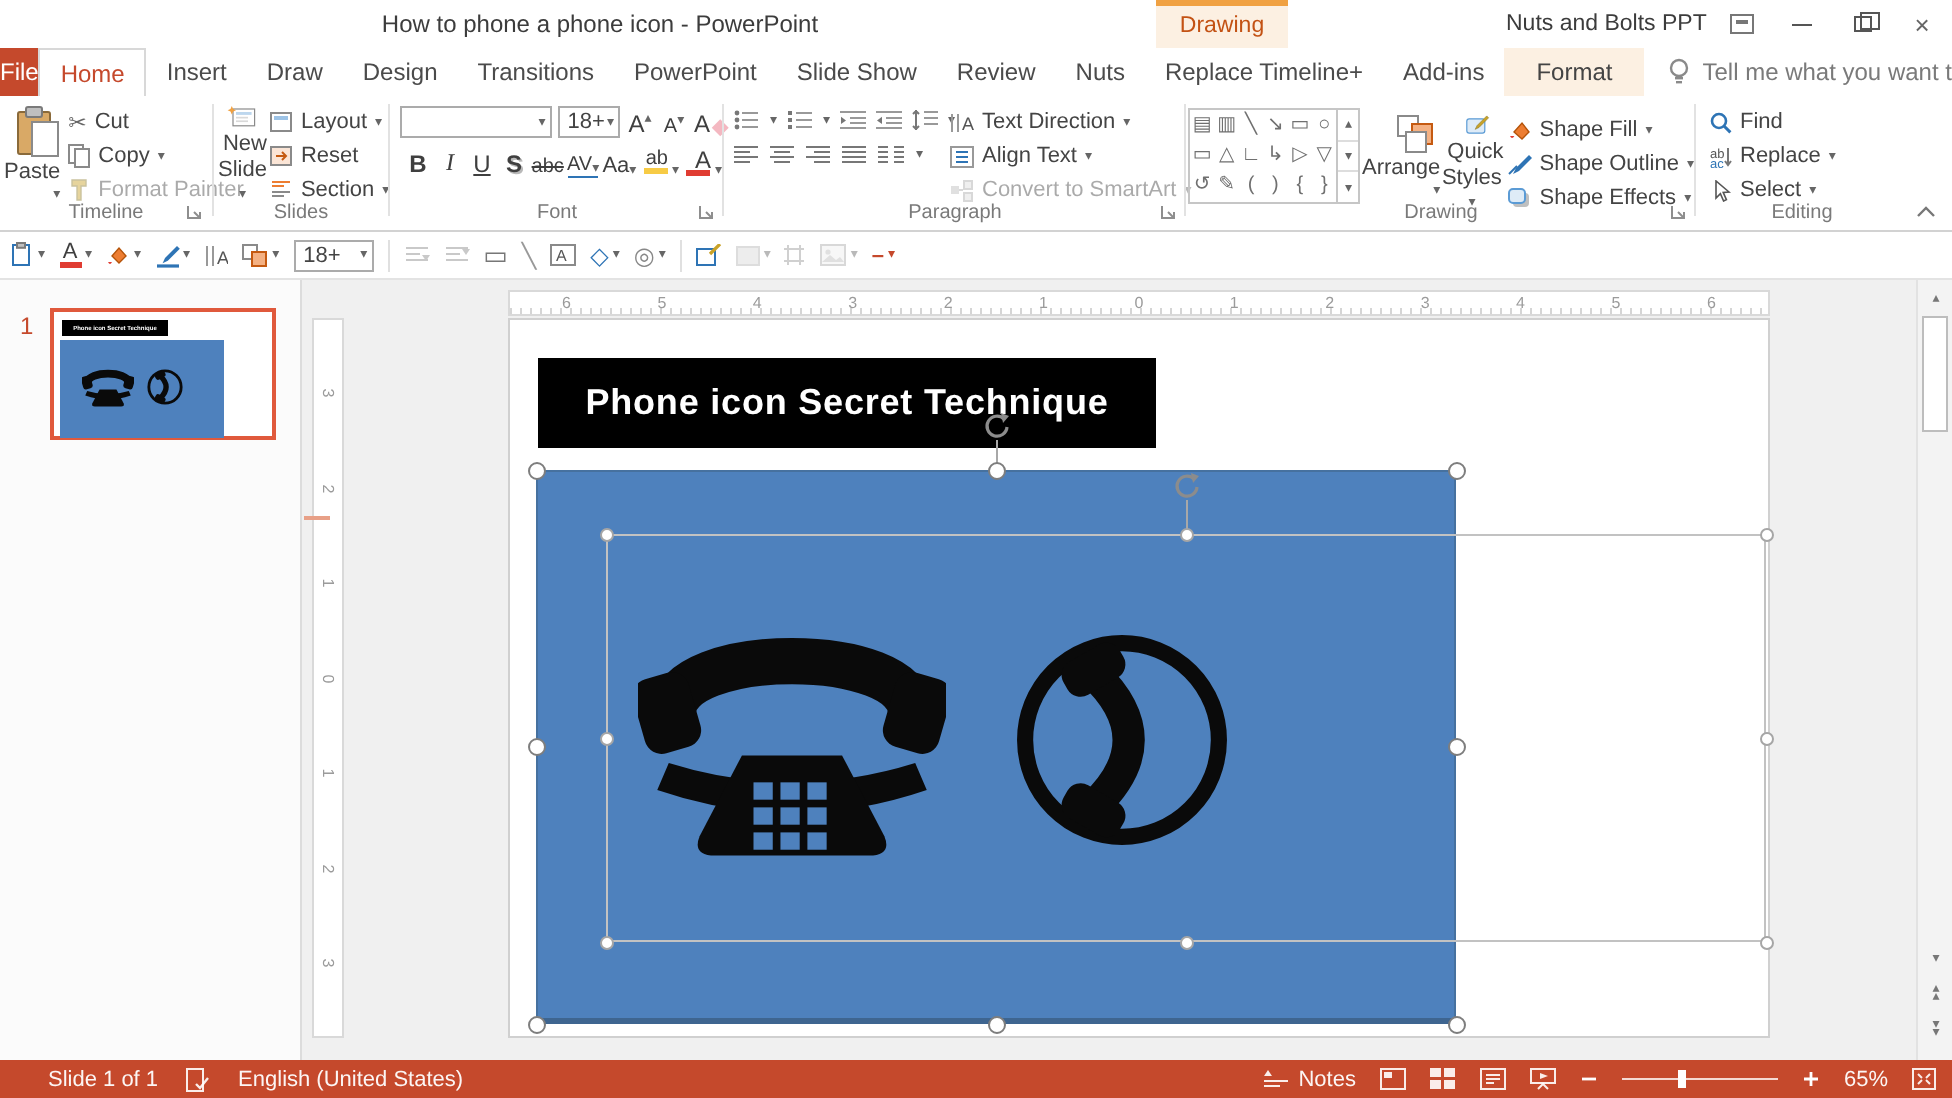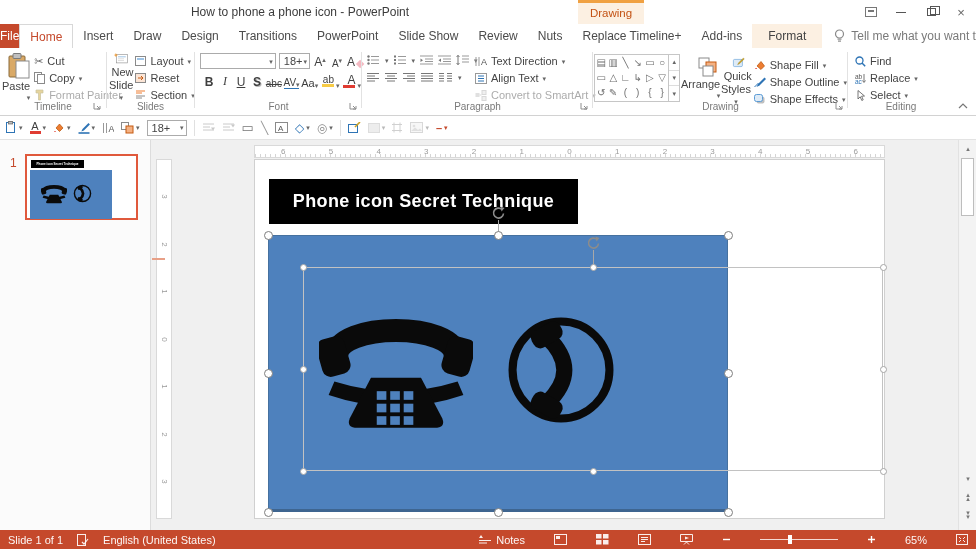--- a/index.html
+++ b/index.html
@@ -79,35 +79,36 @@
   .hdl.p { width:7px; height:7px; border:1px solid #A6A6A6; }
   .rstem { position:absolute; width:1px; background:#A8A8A8; }
   .rot { position:absolute; width:14px; height:14px; }
 
   .vscroll { position:absolute; right:0; top:0; width:18px; height:390px; background:#F3F3F3; border-left:1px solid #E2E2E2; }
   .varrow { position:absolute; left:2px; width:14px; height:14px; display:flex; align-items:center; justify-content:center; font-size:7px; color:#777; }
   .vthumb { position:absolute; left:2px; top:18px; width:13px; height:58px; background:#fff; border:1px solid #BDBDBD; }
 
   
   .status { position:absolute; left:0; top:530px; width:976px; height:19px; background:#C5492C; color:rgba(255,255,255,.95); font-size:11px; display:flex; align-items:center; }
-  .status .lft { display:flex; align-items:center; gap:14px; padding-left:8px; }
-  .status .rgt { margin-left:auto; display:flex; align-items:center; gap:29px; padding-right:8px; }
+  .status .lft { display:flex; align-items:center; gap:14px; padding-left:24px; }
+  .status .rgt { margin-left:auto; display:flex; align-items:center; gap:12px; padding-right:8px; }
   .sview { display:flex; align-items:center; }
   .zoomtrack { position:relative; width:78px; height:1px; background:rgba(255,255,255,.8); }
   .zoomthumb { position:absolute; left:28px; top:-4px; width:4px; height:9px; background:#fff; }
   svg { display:block; }
 </style>
 </head>
 <body>
 
 <div id="app">
 
   <div class="titlebar">
     <div class="doc-title">How to phone a phone icon  -  PowerPoint</div>
     <div class="ctx-group">Drawing Tools</div>
+    <div class="account">Nuts and Bolts PPT</div>
     <div class="win-btns">
       <div class="win-btn">
           <span class="ico-ribbonopts"></span>
         </div>
       <div class="win-btn">
           <span class="ico-min"></span>
         </div>
       <div class="win-btn">
           <span class="ico-restore"></span>
         </div>

